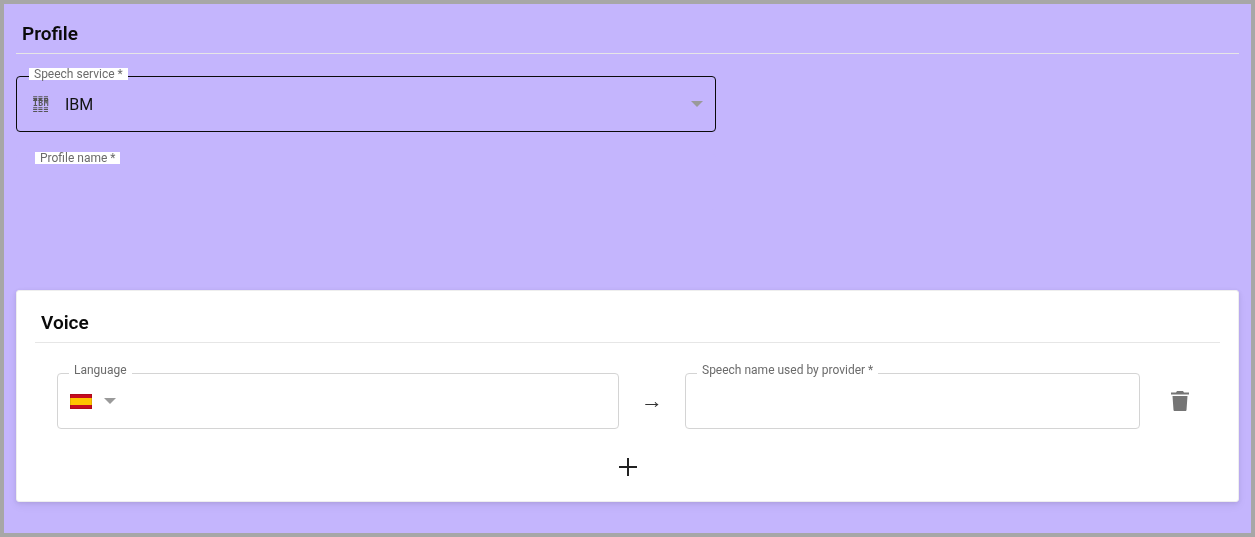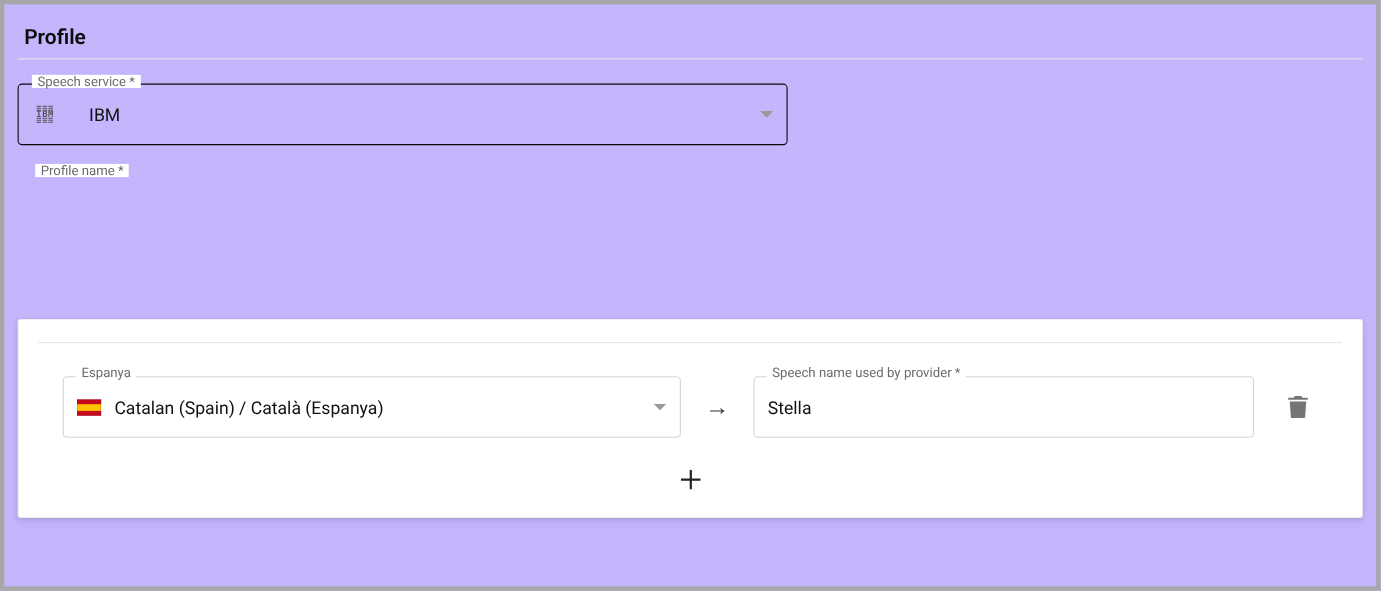--- a/index.html
+++ b/index.html
@@ -41,25 +41,25 @@
       width: 700px;
       margin-bottom: 22px;
     }
     .field-outline {
       border: 1.5px solid #0a0a0a;
       border-radius: 4px;
       height: 56px;
       display: flex;
       align-items: center;
       padding: 0 12px;
-      gap: 28px;
+      gap: 12px;
       position: relative;
     }
     .field-outline.thin {
-      border: 4px solid #c4b5fd;
+      border: 7px solid #c4b5fd;
     }
     .field-label {
       position: absolute;
       top: -9px;
       left: 12px;
       background: #ffffff;
       padding: 0 5px;
       font-size: 12px;
       color: #6b6b6b;
       line-height: 1;
@@ -194,43 +194,42 @@
     </div>
 
     <div class="field-wrap">
       <div class="field-outline thin">
         <span class="field-label">Profile name *</span>
       </div>
     </div>
   </div>
 
   <div class="voice-card">
+    <div class="section-title">Voice</div>
     <div class="voice-title-divider"></div>
 
     <div class="voice-row">
 
       <div class="voice-field lang">
         <div class="voice-outline">
-          <span class="field-label">Espanya</span>
+          <span class="field-label">Language</span>
           <span class="flag-es"></span>
-          <span class="field-value">Catalan (Spain) / Català (Espanya)</span>
           <span class="dropdown-caret">
             <svg width="12" height="6" viewBox="0 0 12 6">
                 <path d="M0 0 L6 6 L12 0 Z" fill="currentColor"></path>
               </svg>
           </span>
         </div>
       </div>
 
       <span class="arrow-icon">→</span>
 
       <div class="voice-field name">
         <div class="voice-outline">
           <span class="field-label">Speech name used by provider *</span>
-          <input type="text" class="field-value" value="Stella" style="">
         </div>
       </div>
 
       <button class="trash-btn">
         <svg width="18" height="20" viewBox="0 0 18 20">
           <path fill="currentColor" d="M6 0 L12 0 L13 1.5 L18 1.5 L18 3.5 L0 3.5 L0 1.5 L5 1.5 Z M1.5 5 L16.5 5 L15.5 19 C15.5 19.5 15 20 14.5 20 L3.5 20 C3 20 2.5 19.5 2.5 19 Z"></path>
         </svg>
       </button>
     </div>
 

